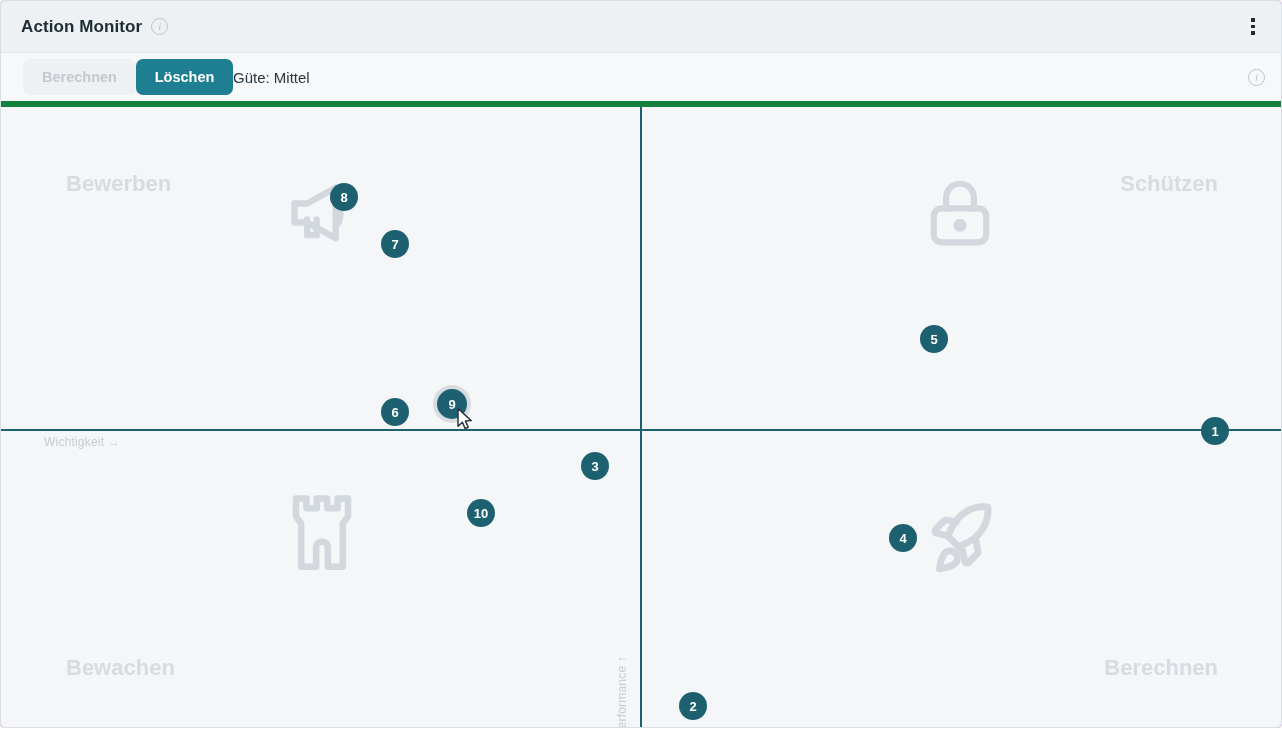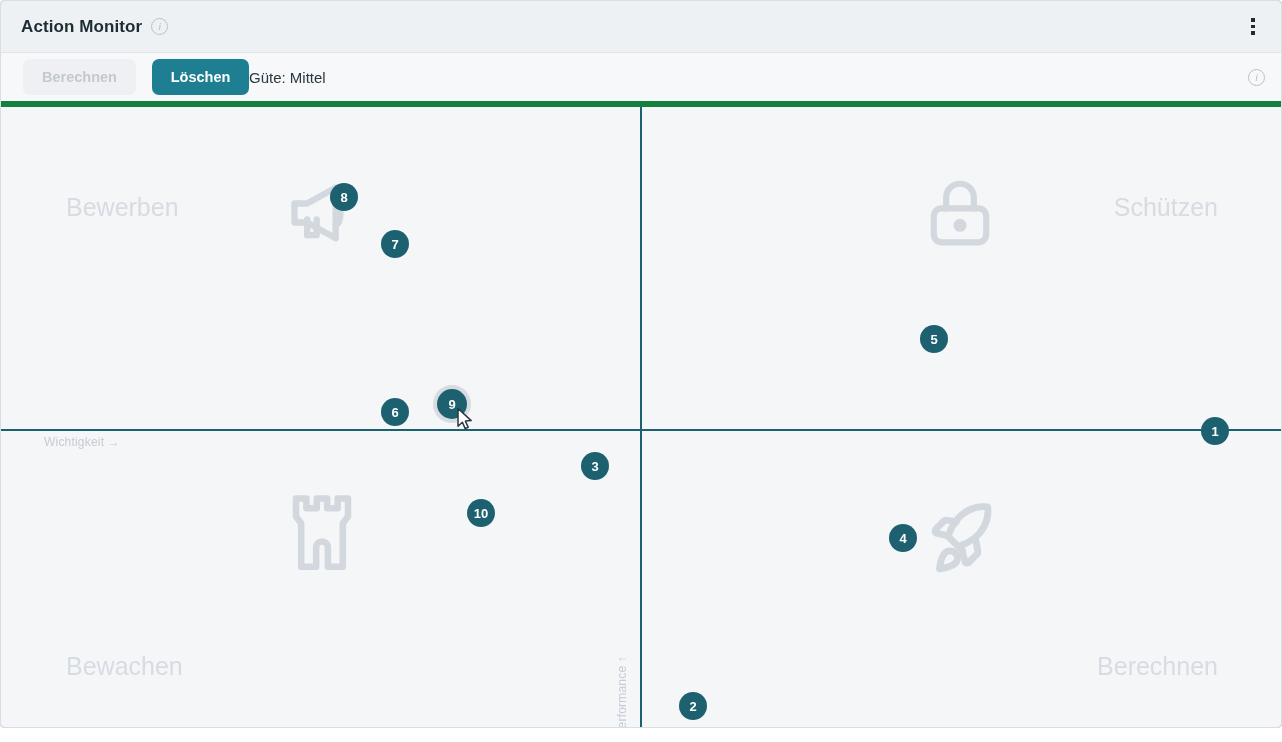--- a/index.html
+++ b/index.html
@@ -81,21 +81,21 @@
   .btn-disabled {
     background: #eef0f3;
     color: #c3c9cf;
     cursor: default;
     min-width: 113px;
   }
   .btn-primary {
     background: #1d7f91;
     color: #ffffff;
     min-width: 97px;
-    margin-left: 16px;
+    margin-left: 0;
   }
   .quality-text {
     font-size: 15px;
     color: #2b3740;
   }
   .toolbar-spacer { flex: 1 1 auto; }
 
   
   .chart {
     position: relative;
@@ -130,25 +130,24 @@
     left: 614px; bottom: 4px;
     font-size: 12px;
     color: #c5ccd4;
     letter-spacing: .2px;
     white-space: nowrap;
     writing-mode: vertical-rl;
     transform: rotate(180deg);
   }
   .quad-label {
     position: absolute;
-    font-size: 25px;
-    font-weight: normal;
+    font-size: 22px;
+    font-weight: bold;
     color: #d7dce2;
     white-space: nowrap;
-    margin-top: 22px;
   }
   .q-tl { left: 65px;   top: 64px; }
   .q-tr { right: 63px;  top: 64px; }
   .q-bl { left: 65px;   bottom: 60px; }
   .q-br { right: 63px;  bottom: 60px; }
 
   .quad-icon {
     position: absolute;
     color: #d2d8de;
   }

